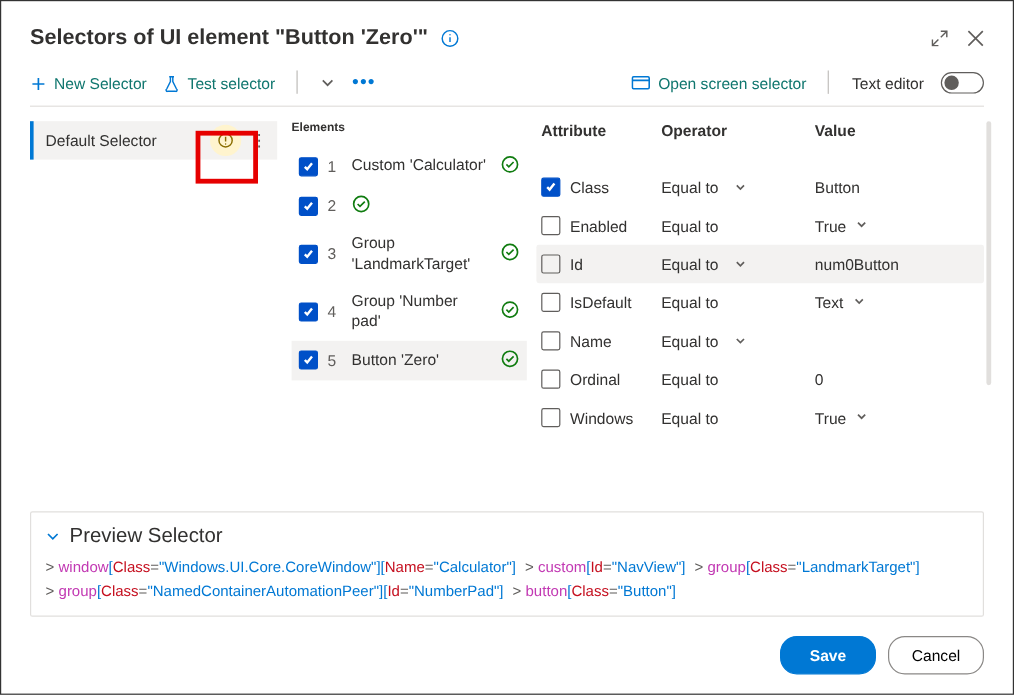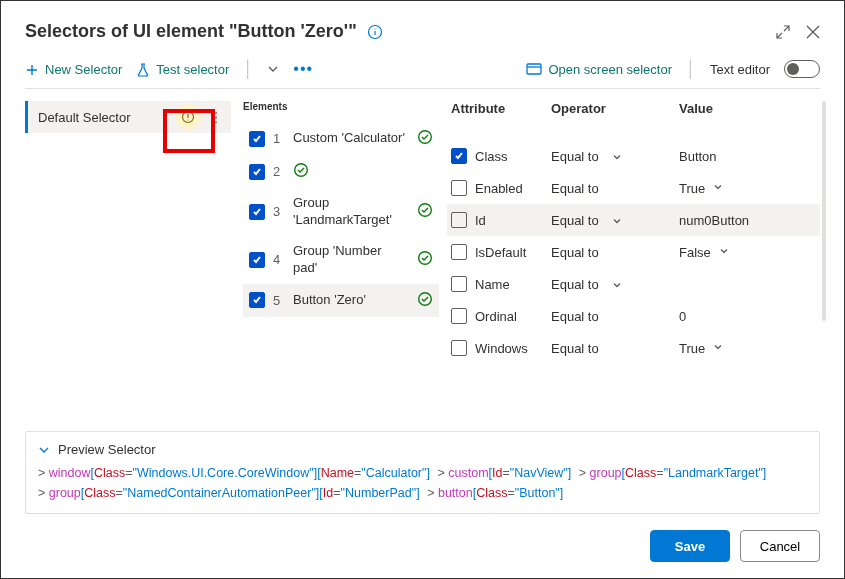--- a/index.html
+++ b/index.html
@@ -40,29 +40,29 @@
     .attr-header > div:nth-child(2) { width: 128px; }
     .attr-header > div:nth-child(3) { flex: 1; }
     .attr-row { display: flex; align-items: center; font-size: 13px; color: #323130; padding: 8px 4px; border-radius: 2px; }
     .attr-row.sel { background: #f3f2f1; }
     .attr-attr { width: 100px; display: flex; align-items: center; gap: 8px; }
     .attr-op { width: 128px; display: flex; align-items: flex-end; gap: 13px; color: #323130; }
     .attr-val { flex: 1; display: flex; align-items: center; gap: 8px; }
     .chev { color: #605e5c; font-size: 11px; }
     .scrollbar-fake { position: absolute; right: -6px; top: 0; width: 4px; height: 220px; background: #e1dfdd; border-radius: 2px; }
     .preview { border: 1px solid #e1dfdd; border-radius: 2px; padding: 10px 12px; margin-top: 10px; }
-    .preview-title { display: flex; align-items: center; gap: 8px; font-size: 13px; color: #323130; margin-bottom: 6px; cursor: pointer; }
+    .preview-title { display: flex; align-items: center; gap: 8px; font-size: 17px; color: #323130; margin-bottom: 6px; cursor: pointer; }
     .preview-body { font-family: Consolas, monospace; font-size: 12.5px; line-height: 1.6; color: #323130; word-break: break-word; }
     .tok-op { color: #605e5c; }
     .tok-kw { color: #c239b3; }
     .tok-br { color: #0078d4; }
     .tok-attr { color: #c50f1f; }
     .tok-val { color: #0078d4; }
     .footer { display: flex; justify-content: flex-end; gap: 10px; margin-top: 16px; }
-    .btn { min-width: 80px; height: 32px; border-radius: 4px; font-size: 13px; border: 1px solid #8a8886; background: #fff; cursor: pointer; }
+    .btn { min-width: 80px; height: 32px; border-radius: 14px; font-size: 13px; border: 1px solid #8a8886; background: #fff; cursor: pointer; }
     .btn.primary { background: #0078d4; border-color: #0078d4; color: #fff; font-weight: 600; }
     .text-editor-label { font-size: 13px; color: #323130; }
   </style>
 </head>
 <body>
 
 <div class="dialog">
 
   <div class="title-bar">
     <div class="title-left">
@@ -272,21 +272,21 @@
             </div>
             <div class="attr-row">
               <div class="attr-attr">
                 <span class="chk "></span>
                 <span>IsDefault</span>
               </div>
               <div class="attr-op">
                 <span>Equal to</span>
               </div>
               <div class="attr-val">
-                <span>False</span>
+                <span>Text</span>
                 <span class="chev"><svg width="10" height="10" viewBox="0 0 10 10" fill="none" stroke="#605e5c" stroke-width="1.4">
                     <path d="M2 3.5L5 6.5 8 3.5"></path>
                   </svg></span>
               </div>
             </div>
             <div class="attr-row">
               <div class="attr-attr">
                 <span class="chk "></span>
                 <span>Name</span>
               </div>

